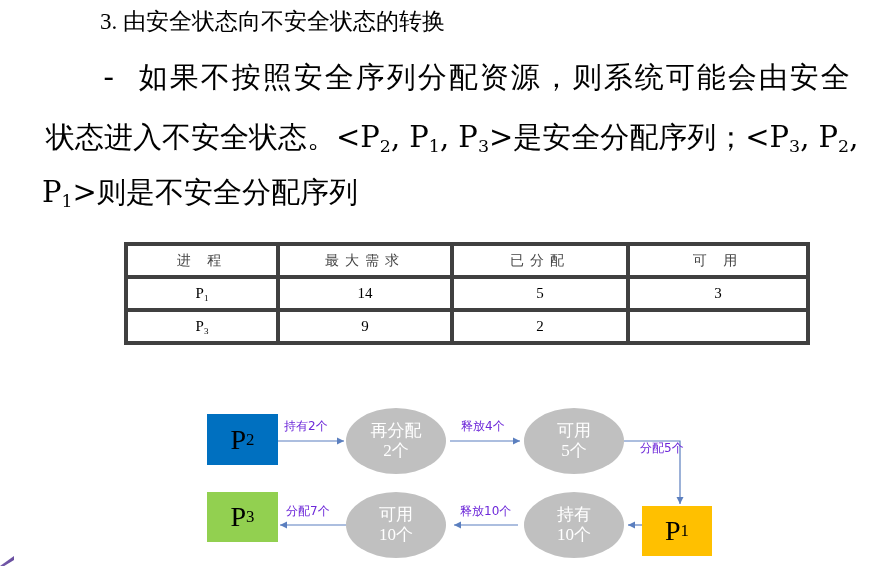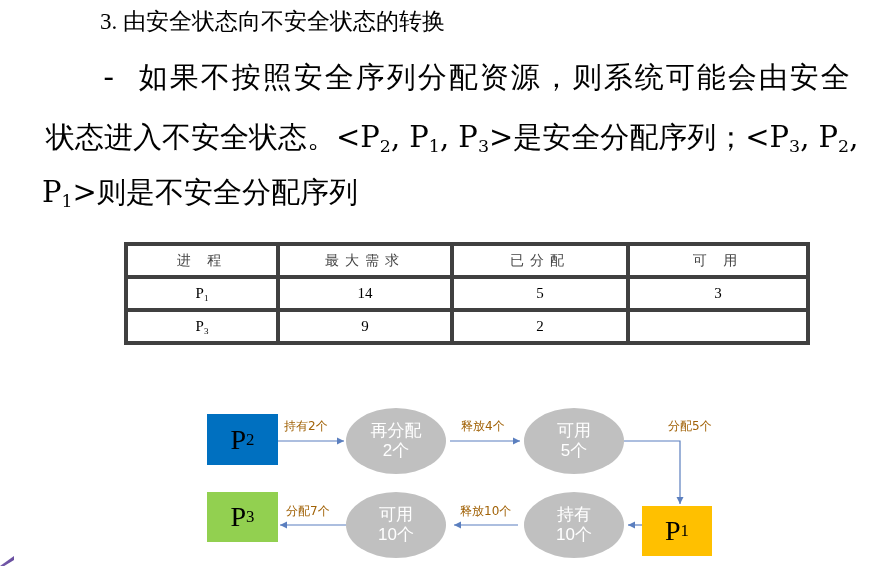--- a/index.html
+++ b/index.html
@@ -11,22 +11,22 @@
   .l2 { left:46px; top:117px;text-align:right; }
   .l3 { left:34px; top:172px;margin-left:8px; }
   sub { font-size:60%; vertical-align:-0.3em; line-height:0; }
   table.t { position:absolute; left:124px; top:242px; border-collapse:collapse; font-family:"Liberation Serif", serif; font-size:15px; }
   table.t td, table.t th { border:4px solid #404040; height:29px; padding:0; text-align:center; font-weight:normal; }
   table.t th { color:#444; letter-spacing:6px; font-family:"DejaVu Sans", sans-serif; font-size:14px; }
   .c1 { width:148px; } .c2 { width:170px; } .c3 { width:172px; } .c4 { width:176px; }
   .box { position:absolute; font-family:"Liberation Serif", serif; font-size:28px; display:flex; align-items:center; justify-content:center; }
   .box sub { font-size:60%; vertical-align:-0.35em; }
   .ell { position:absolute; width:100px; height:66px; border-radius:50%; background:#c0c0c0; color:#fff; font-size:17px;
-         display:flex; flex-direction:column; align-items:center; justify-content:center; line-height:20px; font-family:Liberation Sans, sans-serif; }
-  .lbl { position:absolute; font-size:12px; color:#a16207; white-space:nowrap; font-family:"DejaVu Sans", sans-serif; }
+         display:flex; flex-direction:column; align-items:center; justify-content:center; line-height:20px; font-family:Liberation Serif, serif; }
+  .lbl { position:absolute; font-size:12px; color:#6d28d9; white-space:nowrap; font-family:"DejaVu Sans", sans-serif; }
   .deco { position:absolute; left:0; top:556px; width:14px; height:10px; background:linear-gradient(135deg,#8a6fc0,#5a3f90); clip-path:polygon(0 100%,100% 0,100% 40%,30% 100%); }
 </style>
 </head>
 <body>
 
 <div class="h3">3. 由安全状态向不安全状态的转换</div>
 
 <div class="line l1">- 如果不按照安全序列分配资源，则系统可能会由安全</div>
 <div class="line l2"><span>状态进入不安全状态。&lt;P</span><sub>2</sub><span>, P</span><sub>1</sub><span>, P</span><sub>3</sub><span>&gt;是安全分配序列；&lt;P</span><sub>3</sub><span>, P</span><sub>2</sub><span>,</span></div>
 <div class="line l3"><span>P</span><sub>1</sub><span>&gt;则是不安全分配序列</span></div>
@@ -95,17 +95,17 @@
     <span>持有</span>
     <span>10个</span>
   </div>
 <div class="ell" style="left:346px;top:492px;">
     <span>可用</span>
     <span>10个</span>
   </div>
 
 <div class="lbl" style="left:284px;top:418px;">持有2个</div>
 <div class="lbl" style="left:461px;top:418px;">释放4个</div>
-<div class="lbl" style="left:640px;top:418px;margin-left:28px;">分配5个</div>
+<div class="lbl" style="left:640px;top:440px;">分配5个</div>
 <div class="lbl" style="left:460px;top:503px;">释放10个</div>
 <div class="lbl" style="left:286px;top:503px;">分配7个</div>
 
 <div class="deco"></div>
 
 </body></html>

